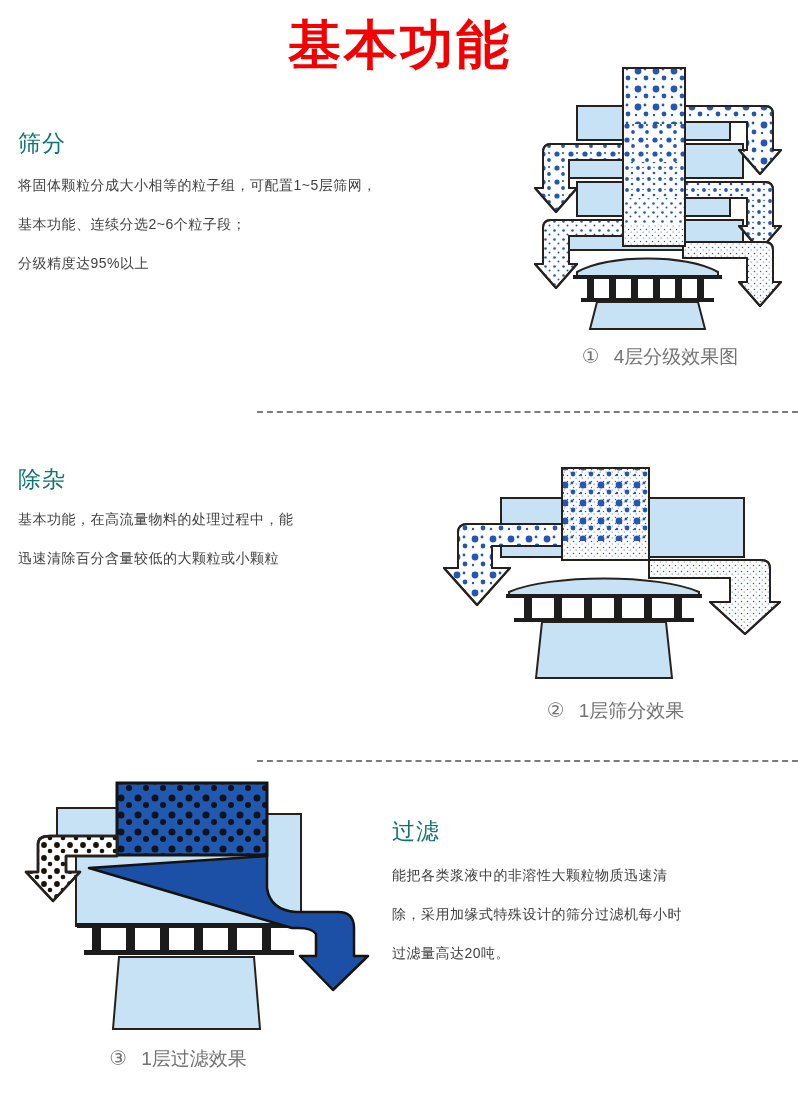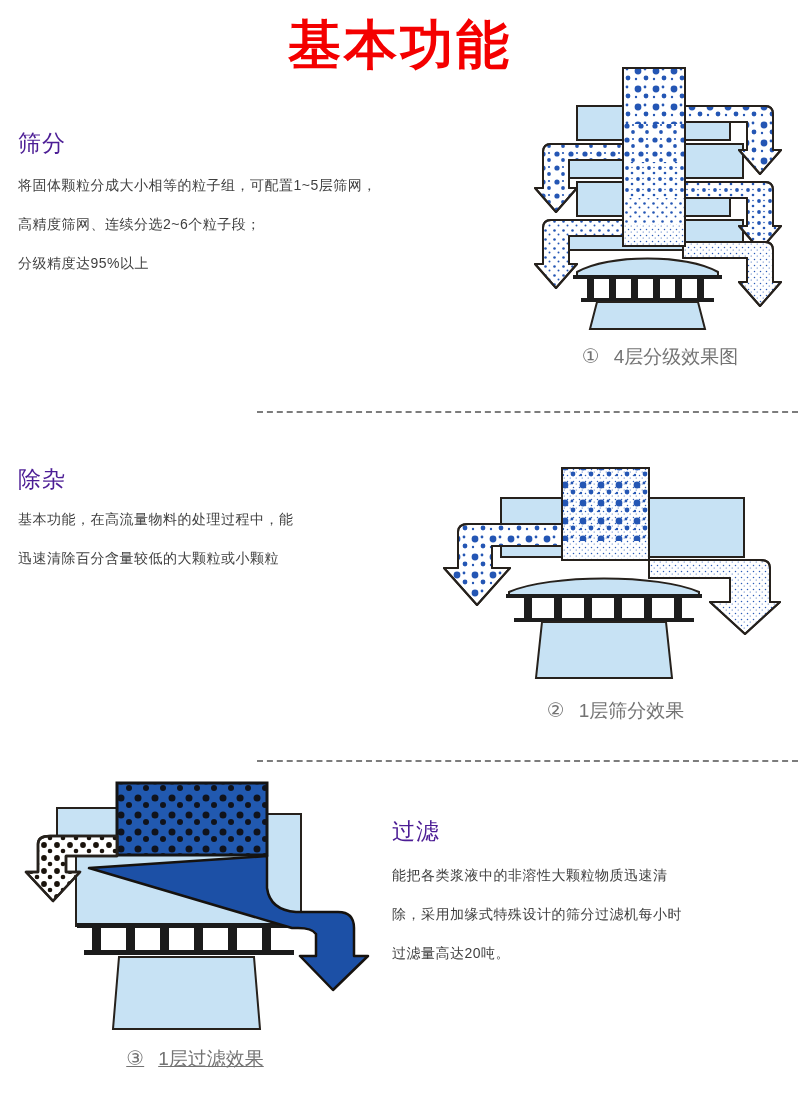--- a/index.html
+++ b/index.html
@@ -1,20 +1,20 @@
 <!DOCTYPE html>
 <html><head>
 <meta charset="utf-8">
 <style>
   html,body{margin:0;padding:0;background:#ffffff;}
   .page{position:relative;width:798px;height:1098px;background:#ffffff;overflow:hidden;
         font-family:"Liberation Sans","DejaVu Sans",sans-serif;}
   .page-title{position:absolute;top:10px;left:0;width:778px;text-align:center;
         font-size:53px;font-weight:bold;color:#f40000;letter-spacing:3px;margin-left:11px;}
-  .sec-heading{position:absolute;font-size:23px;color:#4c1d95;letter-spacing:1px;}
+  .sec-heading{position:absolute;font-size:23px;color:#0f766e;letter-spacing:1px;}
   .body-lines{position:absolute;font-size:14px;color:#3f3f3f;letter-spacing:0.5px;}
   .body-lines .tline{height:39px;line-height:39px;white-space:nowrap;}
   .caption{position:absolute;text-align:center;font-size:19px;color:#737373;white-space:nowrap;}
   .caption .cnum{margin-right:14px;font-size:20px;}
   .divider{position:absolute;left:257px;width:541px;height:0;border-top:2px dashed #7c7c7c;}
   .diagram{position:absolute;}
   svg{display:block;}
 </style>
 </head>
 <body>
@@ -56,21 +56,21 @@
           <circle cx="10" cy="10" r="2.3" fill="#1a130c"></circle>
       </pattern>
     </defs>
   </svg>
 
   <div class="page-title">基本功能</div>
 
   <div class="sec-heading" style="top:128px;left:18px;">筛分</div>
   <div class="body-lines" style="top:166px;left:18px;">
     <div class="tline">将固体颗粒分成大小相等的粒子组，可配置1~5层筛网，</div>
-    <div class="tline">高精度筛网、连续分选2~6个粒子段；</div>
+    <div class="tline">基本功能、连续分选2~6个粒子段；</div>
     <div class="tline">分级精度达95%以上</div>
   </div>
 
   <div class="diagram" style="top:66px;left:524px;width:272px;height:270px;">
     <svg viewBox="0 0 270 270" width="272" height="270">
       <g stroke="#26211c" stroke-width="2">
         <rect x="52" y="40" width="153" height="34" fill="#c7e2f4"></rect>
         <rect x="36" y="78" width="182" height="34" fill="#c7e2f4"></rect>
         <rect x="52" y="116" width="153" height="34" fill="#c7e2f4"></rect>
         <rect x="36" y="154" width="182" height="30" fill="#c7e2f4"></rect>
@@ -198,21 +198,21 @@
       <g>
         <rect x="103" y="7" width="150" height="72" fill="#2159b0" stroke="#141414" stroke-width="3"></rect>
         <rect x="104" y="8" width="148" height="70" fill="url(#pk)"></rect>
       </g>
       <g stroke="#26211c" stroke-width="2.5" stroke-linejoin="round">
         <path d="M103,60 L36,60 Q24,60 24,68 L24,96 L12,96 L39,125 L66,96 L52,96 L52,80 L103,80 Z" fill="#ffffff"></path>
         <path d="M103,60 L36,60 Q24,60 24,68 L24,96 L12,96 L39,125 L66,96 L52,96 L52,80 L103,80 Z" fill="url(#pkm)"></path>
       </g>
     </svg>
   </div>
-  <div class="caption" style="top:1046px;left:17px;width:356px;text-decoration:underline;">
+  <div class="caption" style="top:1046px;left:0;width:356px;">
     <span class="cnum">③</span><span>1层过滤效果</span>
   </div>
 
   <div class="sec-heading" style="top:816px;left:392px;">过滤</div>
   <div class="body-lines" style="top:856px;left:392px;">
     <div class="tline">能把各类浆液中的非溶性大颗粒物质迅速清</div>
     <div class="tline">除，采用加缘式特殊设计的筛分过滤机每小时</div>
     <div class="tline">过滤量高达20吨。</div>
   </div>
 

